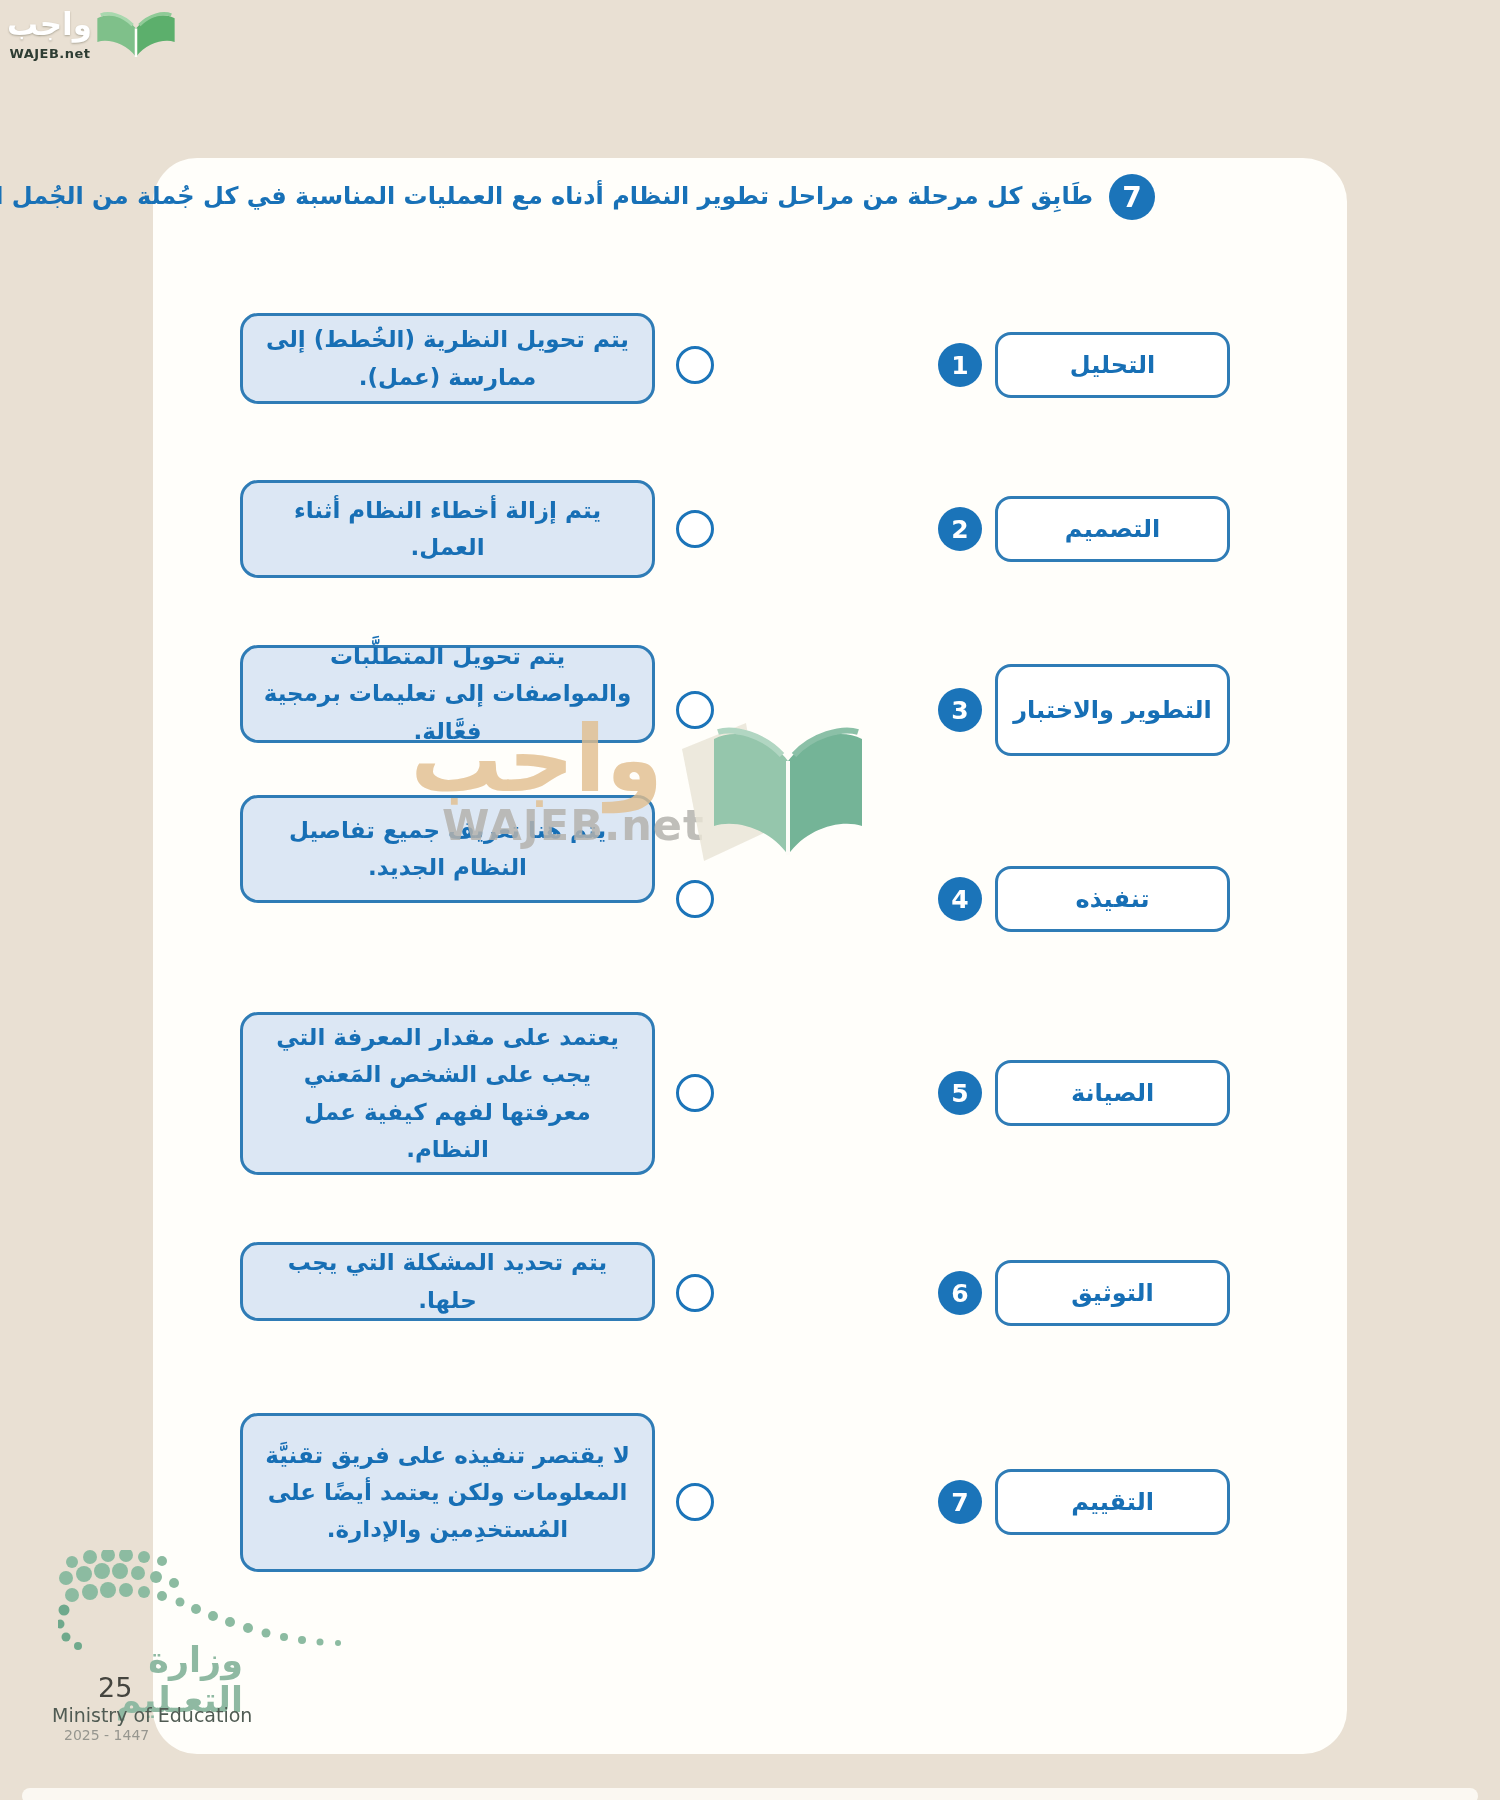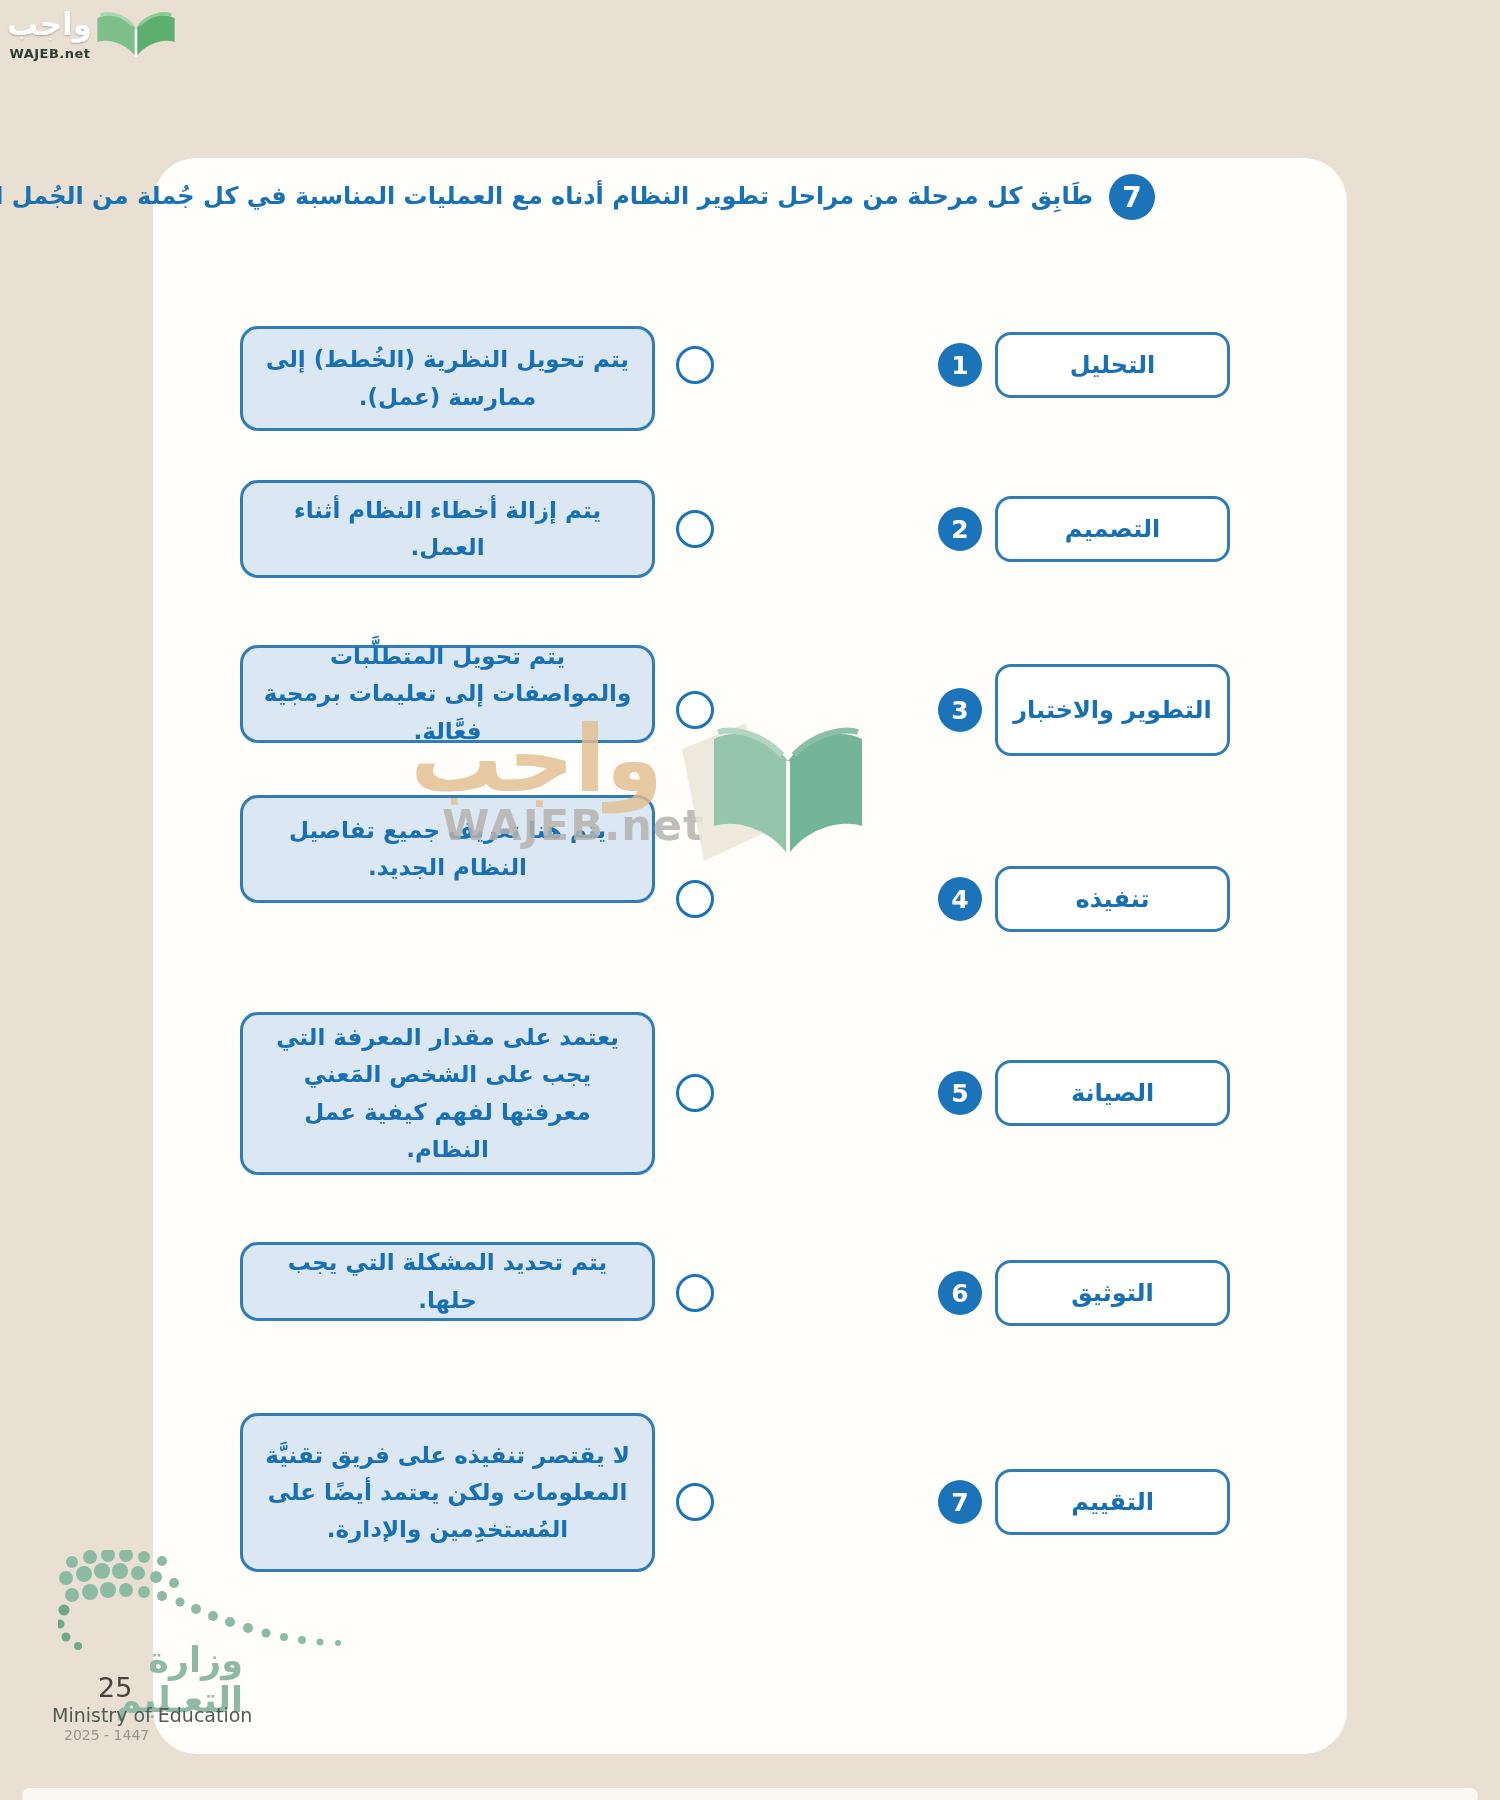--- a/index.html
+++ b/index.html
@@ -29,21 +29,21 @@
     white-space:nowrap; direction:rtl;
   }
   
   .stmt{
     position:absolute; left:240px; width:415px; box-sizing:border-box;
     background:#DCE7F4; border:3px solid #2F7CB6; border-radius:18px;
     color:#176FB5; font-size:23px; font-weight:bold; line-height:1.62;
     display:flex; align-items:center; justify-content:center;
     text-align:center; padding:10px 20px; direction:rtl; z-index:2;
   }
-  .r1{top:326px;height:105px;} .r2{top:480px;height:98px;}
+  .r1{top:313px;height:91px;} .r2{top:480px;height:98px;}
   .r3{top:645px;height:98px;} .r4{top:795px;height:108px;}
   .r5{top:1012px;height:163px;} .r6{top:1242px;height:79px;}
   .r7{top:1413px;height:159px;}
   .mcircle{
     position:absolute; left:676px; width:38px; height:38px; box-sizing:border-box;
     border:3.5px solid #1B74B9; border-radius:50%; background:#fff; z-index:2;
   }
   .ncircle{
     position:absolute; left:938px; width:44px; height:44px;
     background:#1B74B9; border-radius:50%; color:#fff;

